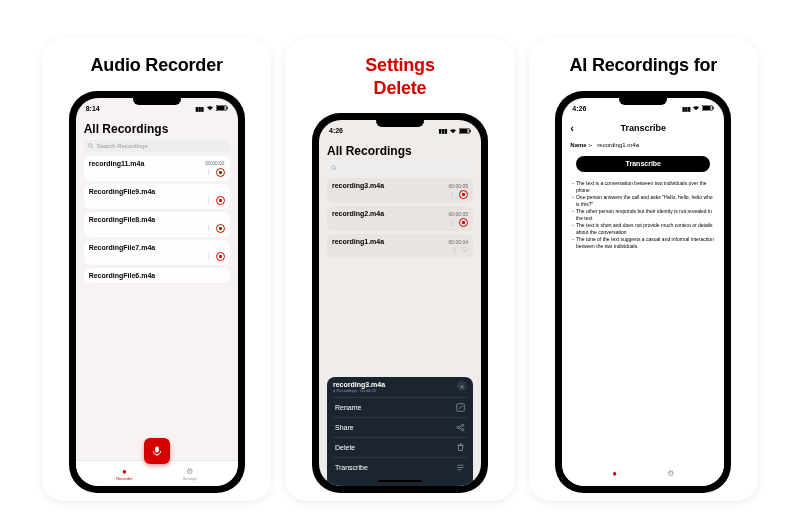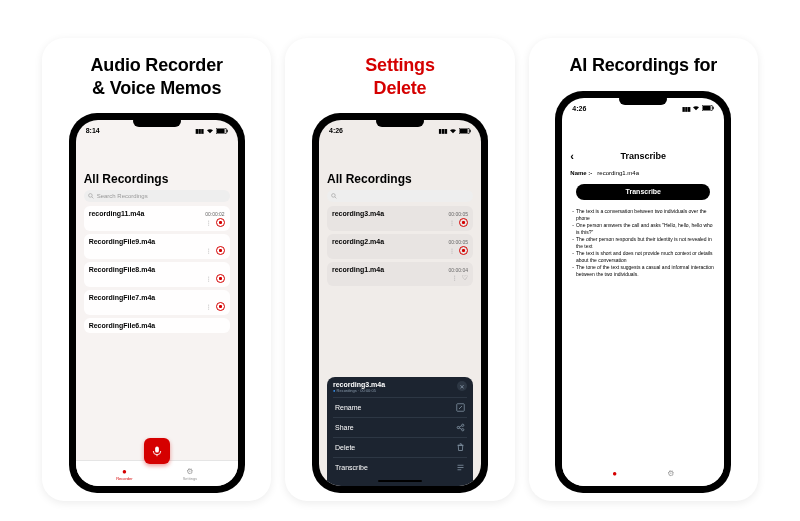--- a/index.html
+++ b/index.html
@@ -11,21 +11,21 @@
 
 
 .phone{width:176px;flex:1;background:#000;border-radius:28px;padding:7px;position:relative;}
 .screen{width:100%;height:100%;background:#f7f3f2;border-radius:22px;position:relative;overflow:hidden;display:flex;flex-direction:column;}
 .notch{position:absolute;top:2px;left:50%;transform:translateX(-50%);width:48px;height:12px;background:#000;border-radius:8px;z-index:10;}
 
 .status{height:18px;display:flex;justify-content:space-between;align-items:center;padding:3px 10px 0;font-size:7px;font-weight:700;color:#000;}
 .status-right{display:flex;gap:2px;align-items:center;font-size:6px;letter-spacing:-0.5px;}
 .screen.white{background:#fff;}
 
-.screen-body{flex:1;padding:4px 8px 0;display:flex;flex-direction:column;overflow:hidden;margin-top:28px;}
+.screen-body{flex:1;padding:4px 8px 0;display:flex;flex-direction:column;overflow:hidden;}
 .h1{font-size:12px;font-weight:800;margin:2px 0 4px;}
 .search{background:#eee;border-radius:6px;height:12px;display:flex;align-items:center;padding:0 4px;gap:3px;font-size:6px;color:#999;margin-bottom:4px;}
 .list{flex:1;display:flex;flex-direction:column;gap:3px;overflow:hidden;}
 .rec{background:#fffefe;border-radius:6px;padding:4px 5px;display:flex;flex-direction:column;gap:1px;}
 .rec.gray{background:#e8e4e2;}
 .rec-row{display:flex;justify-content:space-between;align-items:center;}
 .rec-name{font-size:7px;font-weight:700;}
 .rec-dur{font-size:5px;color:#666;}
 .rec-sub{display:flex;justify-content:space-between;align-items:center;}
 .rec-date{font-size:4px;color:#bbb;}
@@ -71,21 +71,20 @@
 svg{display:block;}
 </style>
 </head>
 <body>
 
 <div class="stage">
 
 <div class="panel">
   <div class="panel-title">
     <div>Audio Recorder</div>
-    <div>&amp; Voice Memos</div>
   </div>
   <div class="phone">
     <div class="notch"></div>
     <div class="screen">
       <div class="status">
         <span>8:14</span>
         <span class="status-right">
           <span class="glyph">▮▮▮</span>
           <span class="glyph">
             <svg width="8" height="6" viewBox="0 0 10 8">

